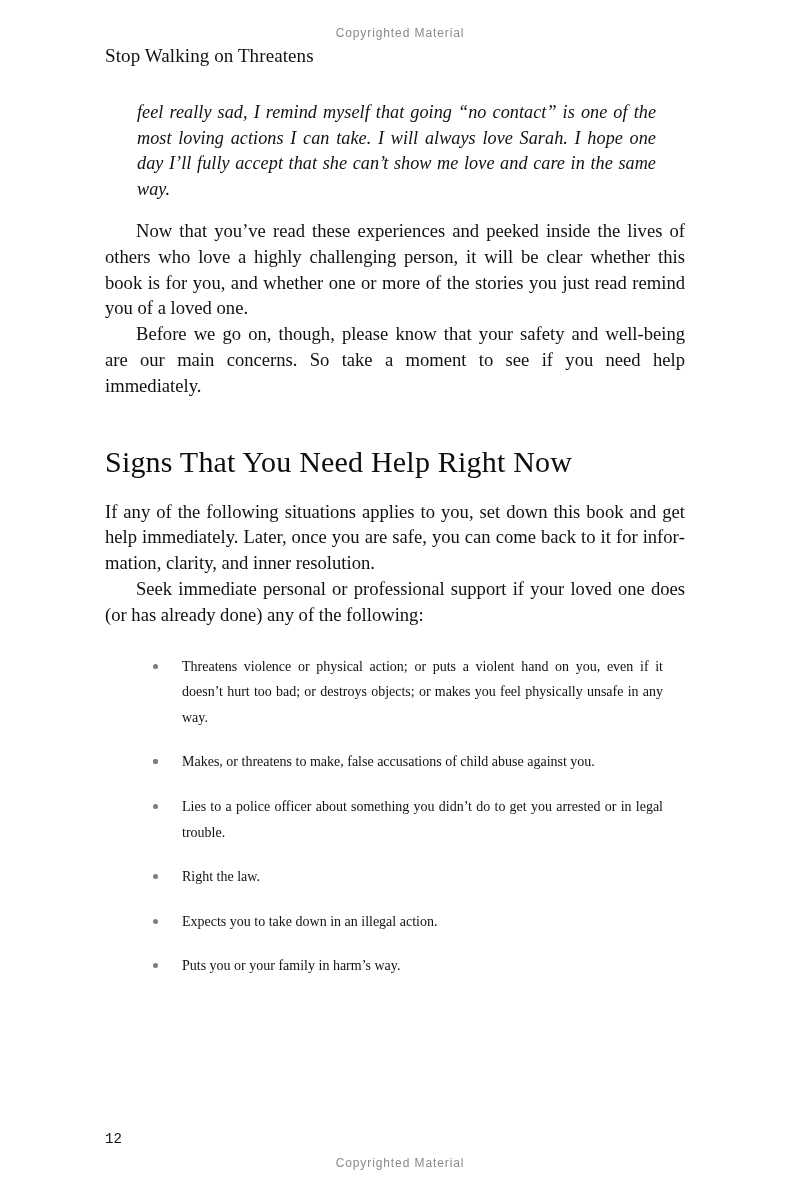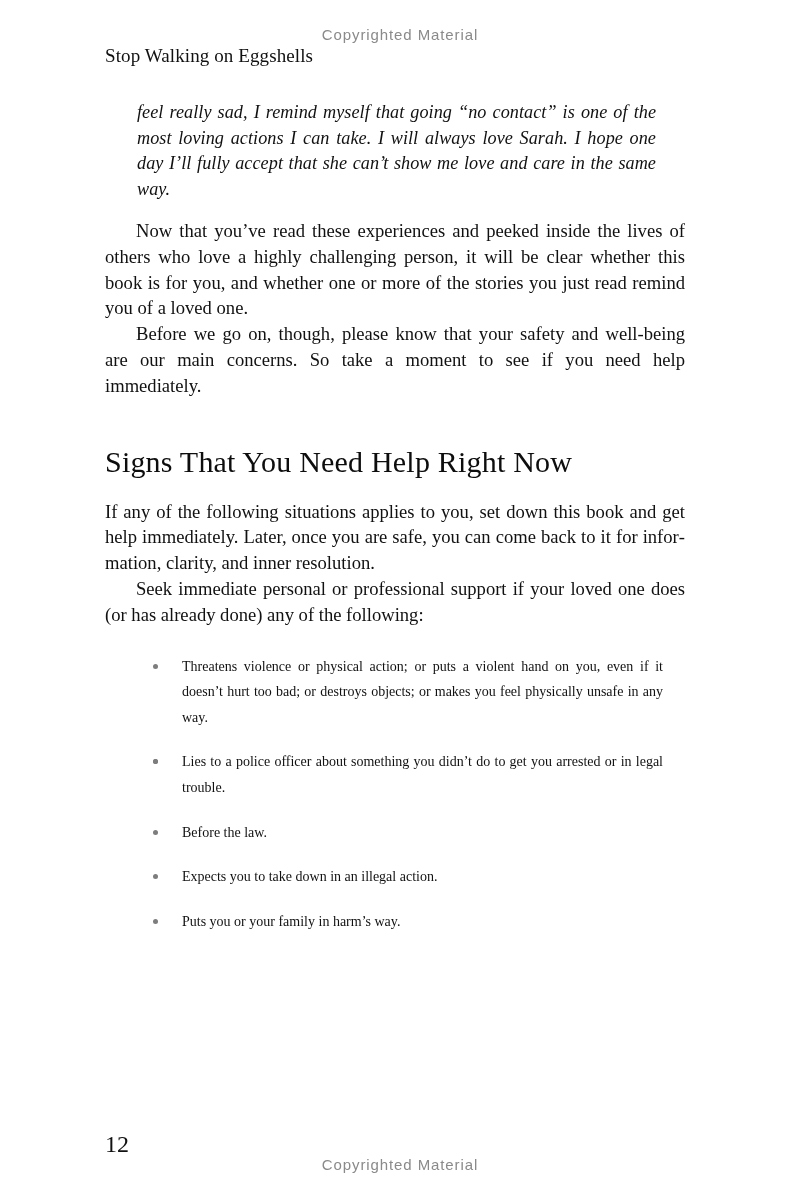--- a/index.html
+++ b/index.html
@@ -21,21 +21,21 @@
     inset: 0;
   }
 
   
   .watermark {
     position: absolute;
     left: 0;
     width: 800px;
     text-align: center;
     font-family: "Liberation Sans", "DejaVu Sans", sans-serif;
-    font-size: 15px;
+    font-size: 12px;
     letter-spacing: 0.9px;
     color: #8a8a8a;
     white-space: nowrap;
   }
   .watermark-top { top: 26px; }
   .watermark-bottom { top: 1156px; }
 
   
   .running-head {
     position: absolute;
@@ -116,33 +116,34 @@
     height: 5px;
     border-radius: 50%;
     background: #7d7d7d;
   }
 
   
   .folio {
     position: absolute;
     left: 105px;
     top: 1132px;
-    font-size: 24px;
+    font-size: 14px;
     line-height: 1;
     color: #111111;
+    font-family: Liberation Mono, monospace;
   }
 </style>
 </head>
 <body>
 
 <div class="page">
 
   <div class="watermark watermark-top">Copyrighted Material</div>
 
-  <div class="running-head">Stop Walking on Eggshells</div>
+  <div class="running-head">Stop Walking on Threatens</div>
 
   <div class="content">
 
     <blockquote class="blockquote">feel really sad, I remind myself that going “no contact” is one of the most loving actions I can take. I will always love Sarah. I hope one day I’ll fully accept that she can’t show me love and care in the same way.</blockquote>
 
     <div class="par-block-after-quote">
       <p class="body-par indented">Now that you’ve read these experiences and peeked inside the lives of others who love a highly challenging person, it will be clear whether this book is for you, and whether one or more of the stories you just read remind you of a loved one.</p>
       <p class="body-par indented">Before we go on, though, please know that your safety and well-being are our main concerns. So take a moment to see if you need help immediately.</p>
     </div>
 
@@ -156,25 +157,29 @@
     <ul class="bullet-list">
       <li class="bullet-item">
         <span class="bullet-marker"></span>
         <span>Threatens violence or physical action; or puts a violent hand on you, even if it doesn’t hurt too bad; or destroys objects; or makes you feel physically unsafe in any way.</span>
       </li>
       <li class="bullet-item">
         <span class="bullet-marker"></span>
       </li>
       <li class="bullet-item">
         <span class="bullet-marker"></span>
+        <span>Makes, or threatens to make, false accusations of child abuse against you.</span>
+      </li>
+      <li class="bullet-item">
+        <span class="bullet-marker"></span>
         <span>Lies to a police officer about something you didn’t do to get you arrested or in legal trouble.</span>
       </li>
       <li class="bullet-item">
         <span class="bullet-marker"></span>
-        <span>Before the law.</span>
+        <span>Right the law.</span>
       </li>
       <li class="bullet-item">
         <span class="bullet-marker"></span>
         <span>Expects you to take down in an illegal action.</span>
       </li>
       <li class="bullet-item">
         <span class="bullet-marker"></span>
         <span>Puts you or your family in harm’s way.</span>
       </li>
     </ul>

